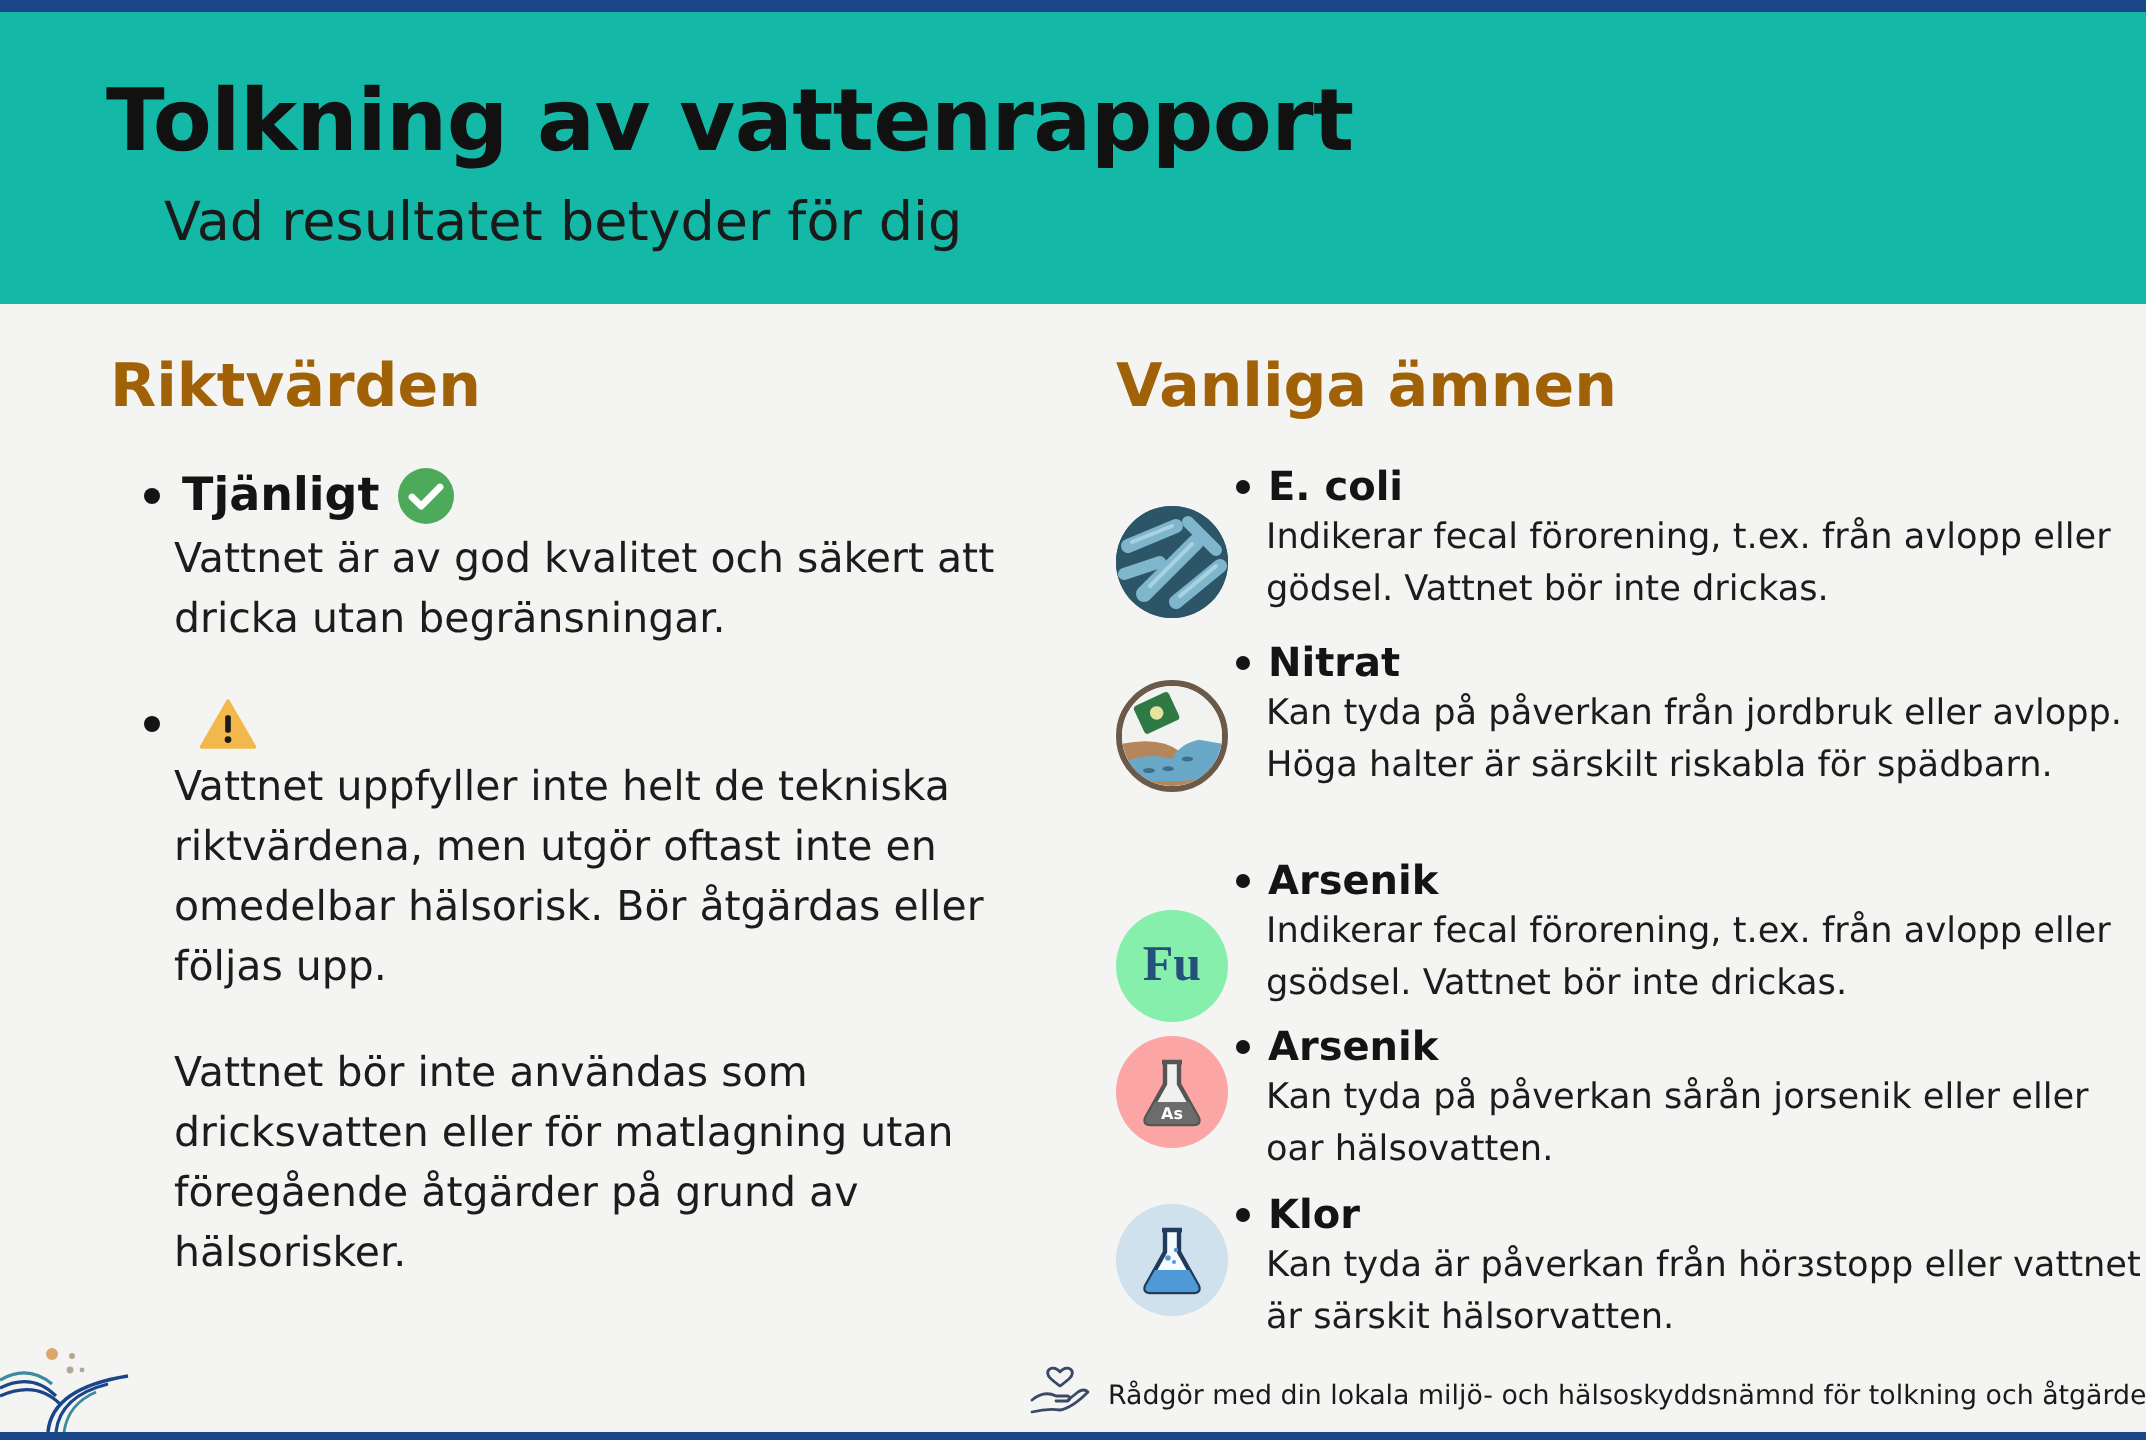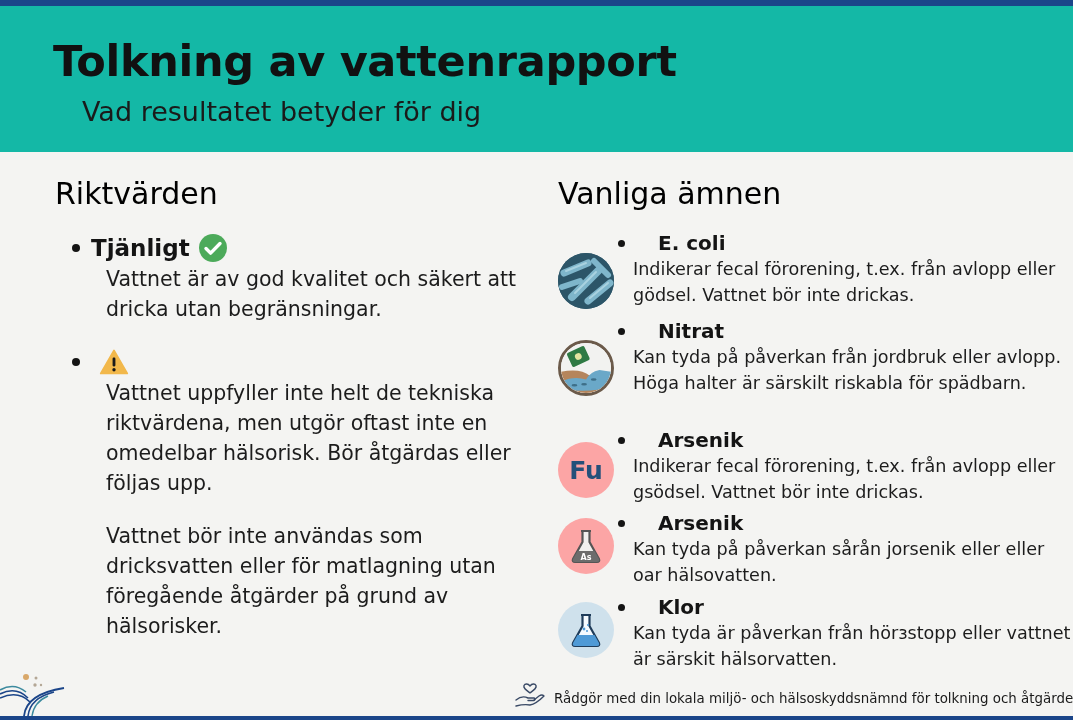--- a/index.html
+++ b/index.html
@@ -18,45 +18,45 @@
     .title {
       position: absolute; left: 53px; top: 30px;
       font-size: 43px; font-weight: bold; letter-spacing: -0.3px; color: #111;
       white-space: nowrap;
     }
     .subtitle {
       position: absolute; left: 54px; top: 90px;
       font-size: 27px; color: #1a1a1a; white-space: nowrap; margin-left: 28px;
     }
     .section-title {
-      position: absolute; font-size: 30px; font-weight: normal; color: #000000; white-space: nowrap;
+      position: absolute; font-size: 30px; font-weight: bold; color: #a16207; white-space: nowrap;
     }
     .left-col { position: absolute; left: 55px; top: 176px; width: 480px; }
     .right-col { position: absolute; left: 558px; top: 176px; width: 510px; }
 
     .guide-item { position: absolute; left: 0; width: 480px; }
     .guide-head { display: flex; align-items: center; height: 32px; }
     .bullet {
       width: 8px; height: 8px; border-radius: 50%; background: #141414;
       margin-left: 17px; margin-right: 11px; flex: none;
     }
     .guide-label { font-size: 23px; font-weight: bold; white-space: nowrap; }
     .status-icon { margin-left: 8px; width: 30px; height: 30px; flex: none; display: flex; align-items: center; justify-content: center; }
     .guide-text {
-      margin-left: 51px; font-size: 20.5px; line-height: 30px; color: #1c1c1c; width: 440px;
+      margin-left: 32px; font-size: 20.5px; line-height: 30px; color: #1c1c1c; width: 440px;
     }
 
     .substance { position: absolute; left: 0; width: 510px; }
     .sub-icon {
       position: absolute; left: 0; width: 56px; height: 56px; border-radius: 50%;
       overflow: hidden; display: flex; align-items: center; justify-content: center;
     }
     .sub-head { position: absolute; left: 60px; top: 0; display: flex; align-items: center; height: 26px; }
     .sub-head .bullet { margin-left: 0; margin-right: 9px; width: 7px; height: 7px; }
-    .sub-name { font-size: 20px; font-weight: bold; white-space: nowrap; margin-left: 24px; }
+    .sub-name { font-size: 20px; font-weight: bold; white-space: nowrap; }
     .sub-text {
       position: absolute; left: 75px; top: 26px; width: 440px;
       font-size: 17.6px; line-height: 26px; color: #1c1c1c;
     }
 
     .footer-note {
       position: absolute; left: 514px; top: 682px; display: flex; align-items: center;
       white-space: nowrap;
     }
     .footer-note .txt { font-size: 13.4px; color: #1a1a1a; margin-left: 8px; }
@@ -155,21 +155,21 @@
       </svg>
     </div>
     <div class="sub-head">
       <span class="bullet"></span>
       <span class="sub-name">Nitrat</span>
     </div>
     <p class="sub-text">Kan tyda på påverkan från jordbruk eller avlopp. Höga halter är särskilt riskabla för spädbarn.</p>
   </div>
 
   <div class="substance" style="top:251px;">
-    <div class="sub-icon" style="top:15px;background:#fca5a5;">
+    <div class="sub-icon" style="top:28px;background:#86efac;font-family:Liberation Serif, serif;">
       <span style="font-size:25px;font-weight:bold;color:#24507a;">Fu</span>
     </div>
     <div class="sub-head">
       <span class="bullet"></span>
       <span class="sub-name">Arsenik</span>
     </div>
     <p class="sub-text">Indikerar fecal förorening, t.ex. från avlopp eller gsödsel. Vattnet bör inte drickas.</p>
   </div>
 
   <div class="substance" style="top:334px;">

